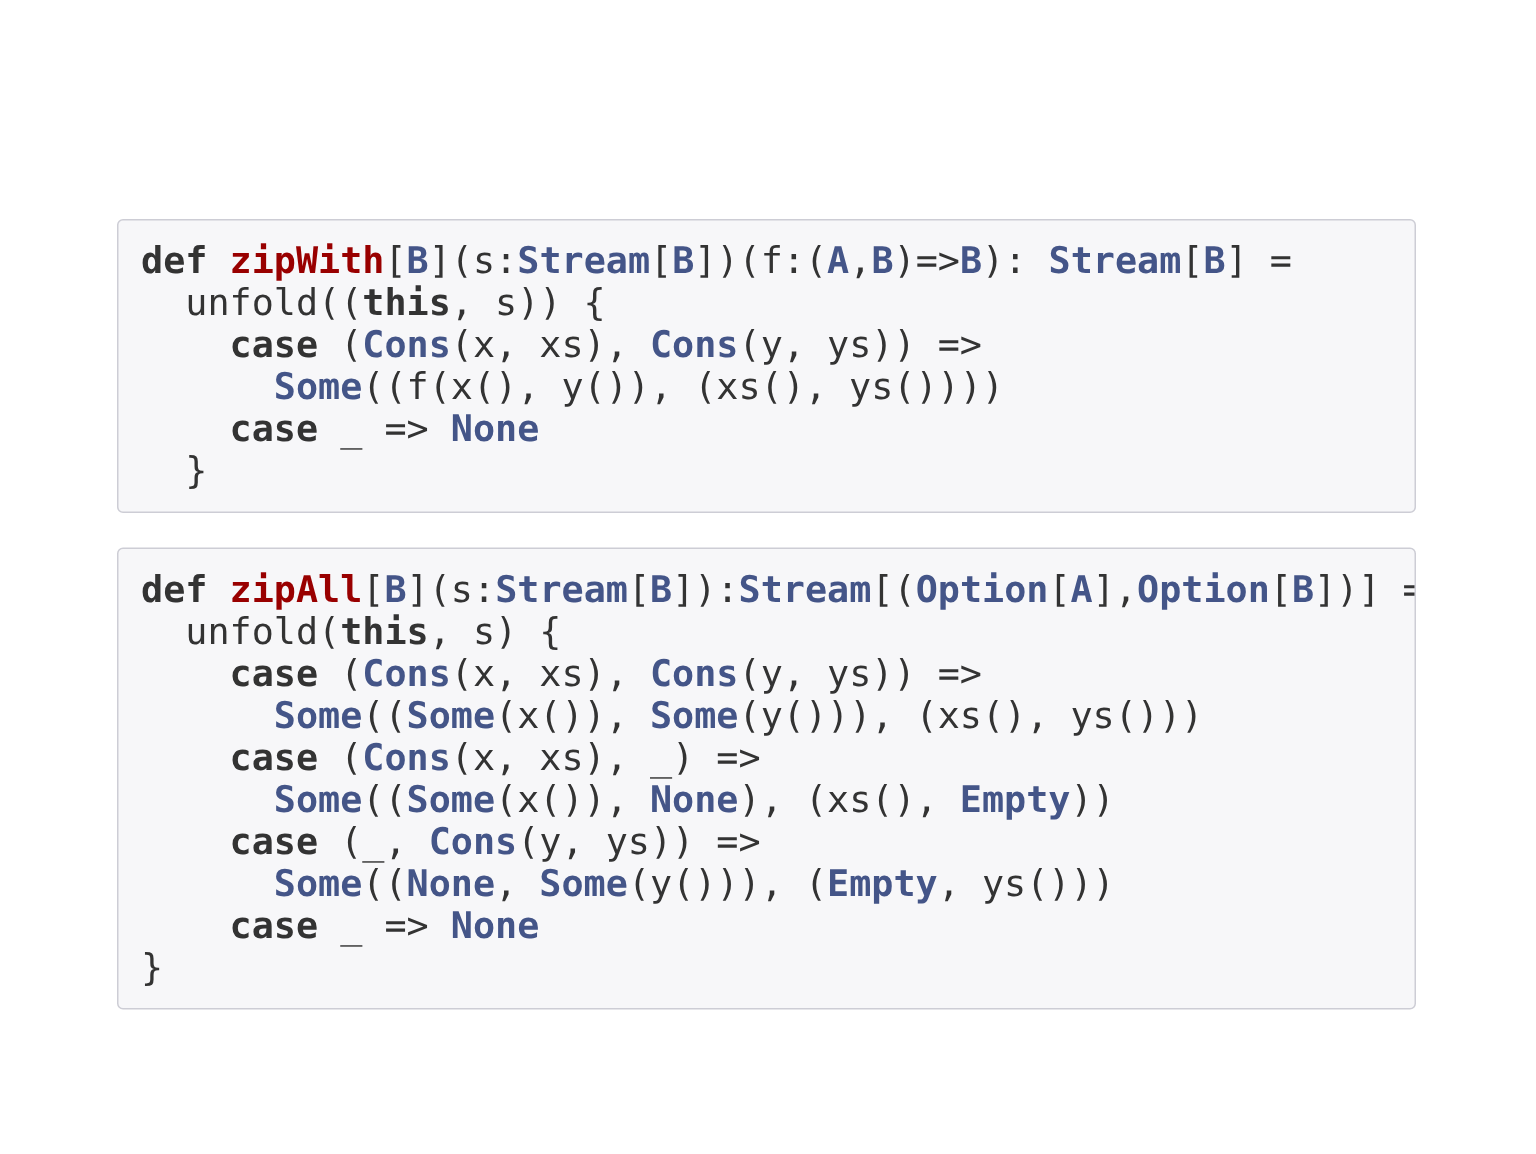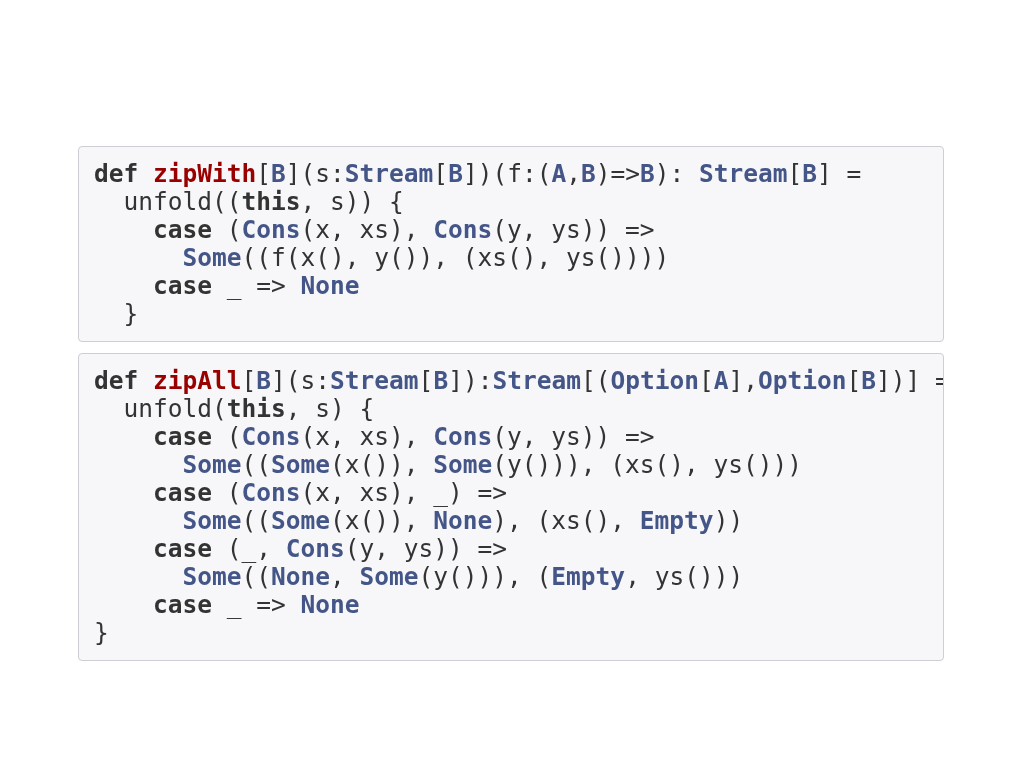--- a/index.html
+++ b/index.html
@@ -33,21 +33,21 @@
     border: 1px solid var(--code-border);
     border-radius: 4px;
     padding: 13px 15px;
     overflow: hidden;
     font-size: 24.5px;
     line-height: 28px;
     color: var(--text-color);
     white-space: pre;
   }
   .code-block.block-0 { top: 121px; }
-  .code-block.block-1 { top: 328px; }
+  .code-block.block-1 { top: 340px; }
   .code-line { white-space: pre; height: 28px; }
   .tok-pl { color: var(--text-color); font-weight: normal; }
   .tok-kw { color: var(--keyword-color); font-weight: bold; }
   .tok-fn { color: var(--function-color); font-weight: bold; }
   .tok-ty { color: var(--type-color); font-weight: bold; }
 </style>
 </head>
 <body>
 
 <div class="slide">

